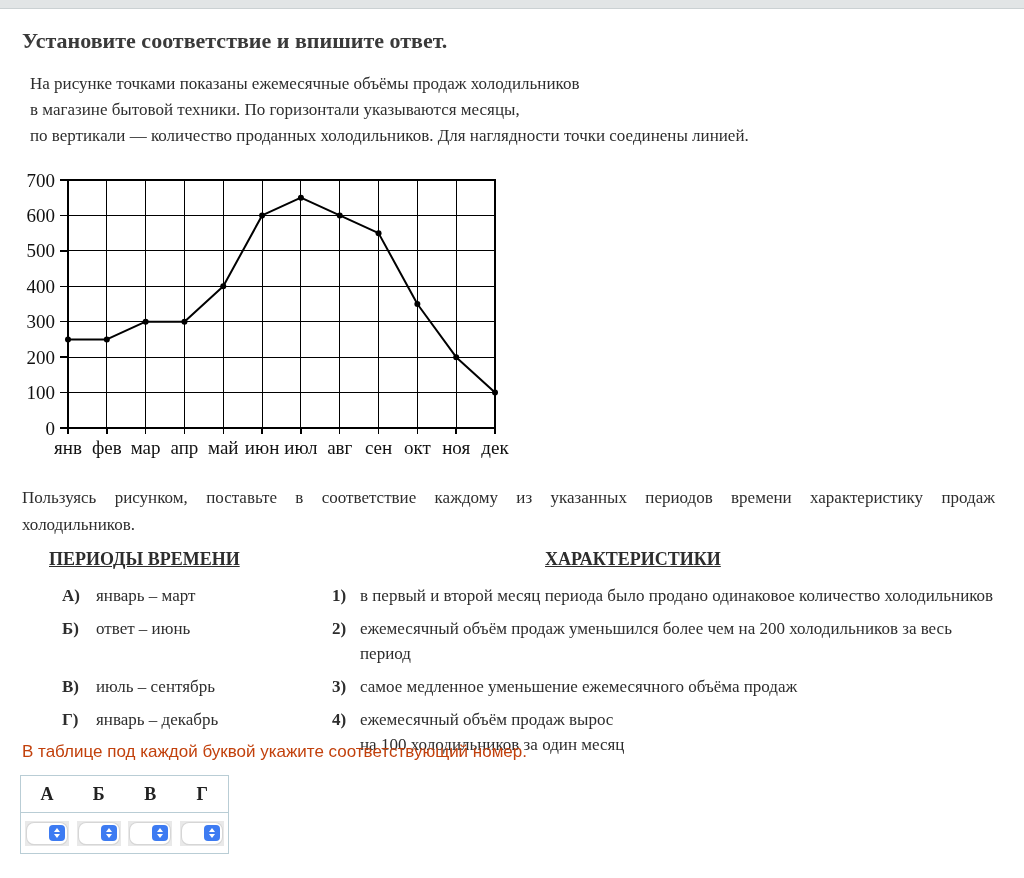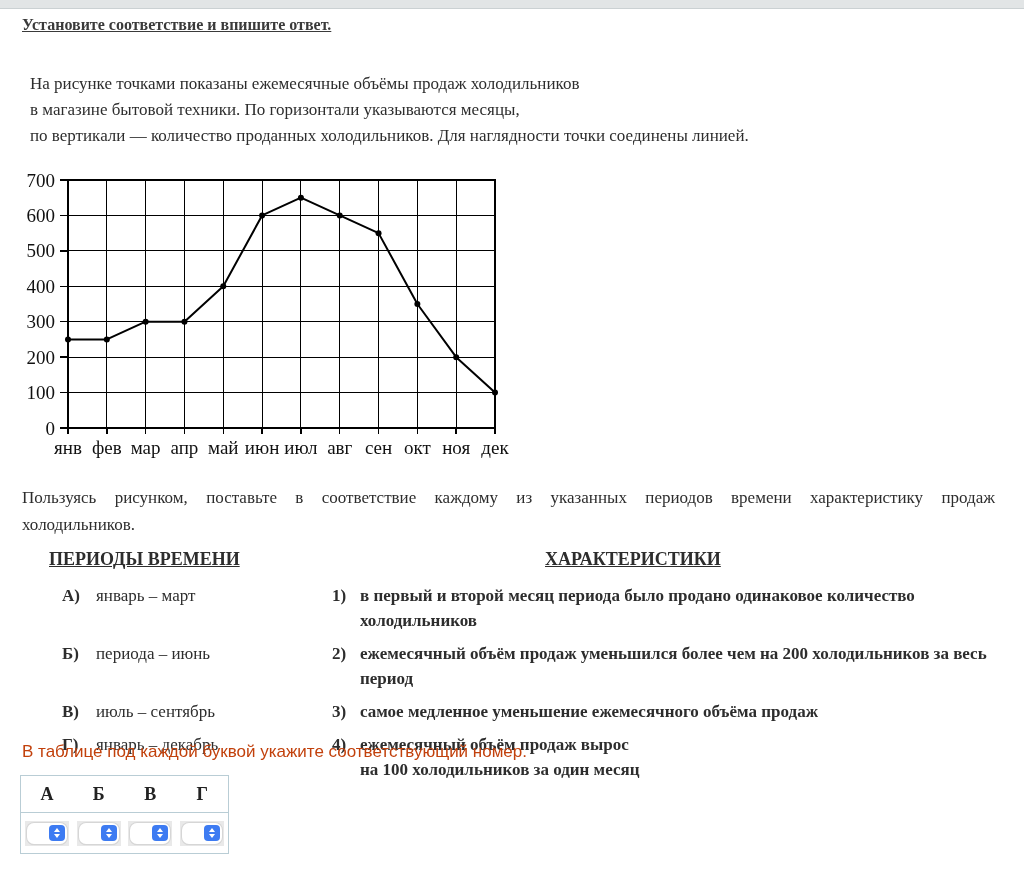--- a/index.html
+++ b/index.html
@@ -3,43 +3,43 @@
 <meta charset="utf-8">
 <style>
   * { margin:0; padding:0; box-sizing:border-box; }
   html,body { width:1024px; height:878px; background:#ffffff; overflow:hidden;
               font-family:"Liberation Serif", serif; color:#2d2d2d; }
   .page { position:relative; width:1024px; height:878px; }
 
   .top-band { position:absolute; top:0; left:0; width:1024px; height:9px;
               background:#e2e5e6; border-bottom:1px solid #cbd1d3; }
 
-  .task-title { position:absolute; top:16px; left:22px;
-                font-size:16px; font-weight:bold; color:#3a3a3a;text-decoration:underline; }
+  .task-title { position:absolute; top:28px; left:22px;
+                font-size:22px; font-weight:bold; color:#3a3a3a; }
 
   .intro { position:absolute; top:71px; left:30px; width:960px;
            font-size:17px; line-height:26px; white-space:pre-line; }
 
   .chart-wrap { position:absolute; top:168px; left:0; width:540px; height:300px; }
   svg text { font-family:"Liberation Serif", serif; fill:#111; }
 
   .instruction { position:absolute; top:484px; left:22px; width:973px;
                  font-size:17px; line-height:27px; }
   .instruction .l1 { text-align:justify; text-align-last:justify; }
 
   .col-headers { position:absolute; top:549px; left:15px; width:1024px; height:20px;
                  font-size:18px; font-weight:bold; color:#2d2d2d; }
   .col-headers .left  { position:absolute; left:34px;  text-decoration:underline; }
   .col-headers .right { position:absolute; left:530px; text-decoration:underline; }
 
   .match { position:absolute; top:583px; left:0; width:1000px; font-size:17px; }
   .match-row { display:grid; grid-template-columns:34px 236px 28px 640px;
                margin-left:62px; margin-bottom:8px; line-height:25px; }
   .cell-letter, .cell-number { font-weight:bold; }
-  .cell-text { white-space:pre-line;font-weight:bold; }
+  .cell-text { white-space:pre-line; }
 
   .note { position:absolute; top:742px; left:22px;
           font-family:"Liberation Sans", sans-serif; font-size:17px; color:#c2410c; }
 
   .answer-table { position:absolute; top:775px; left:20px; width:209px;
                   border:1px solid #b9cdd5; background:#fff; }
   .at-head { display:flex; height:37px; border-bottom:1px solid #b9cdd5; }
   .at-head .hcell { flex:1; display:flex; align-items:center; justify-content:center;
                     font-size:18px; font-weight:bold; color:#222; }
   .at-body { display:flex; height:40px; align-items:center; }
@@ -164,21 +164,21 @@
 
   <div class="match">
     <div class="match-row">
       <span class="cell-letter">А)</span>
       <span class="cell-period">январь – март</span>
       <span class="cell-number">1)</span>
       <span class="cell-text">в первый и второй месяц периода было продано одинаковое количество холодильников</span>
     </div>
     <div class="match-row">
       <span class="cell-letter">Б)</span>
-      <span class="cell-period">периода – июнь</span>
+      <span class="cell-period">ответ – июнь</span>
       <span class="cell-number">2)</span>
       <span class="cell-text">ежемесячный объём продаж уменьшился более чем на 200 холодильников за весь период</span>
     </div>
     <div class="match-row">
       <span class="cell-letter">В)</span>
       <span class="cell-period">июль – сентябрь</span>
       <span class="cell-number">3)</span>
       <span class="cell-text">самое медленное уменьшение ежемесячного объёма продаж</span>
     </div>
     <div class="match-row">

